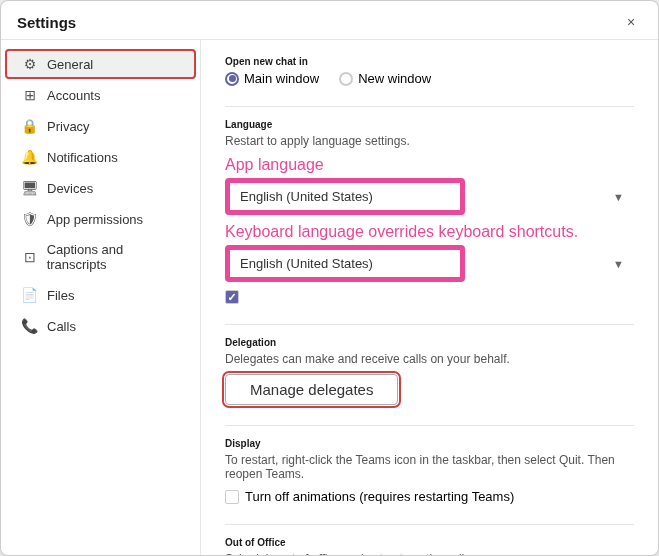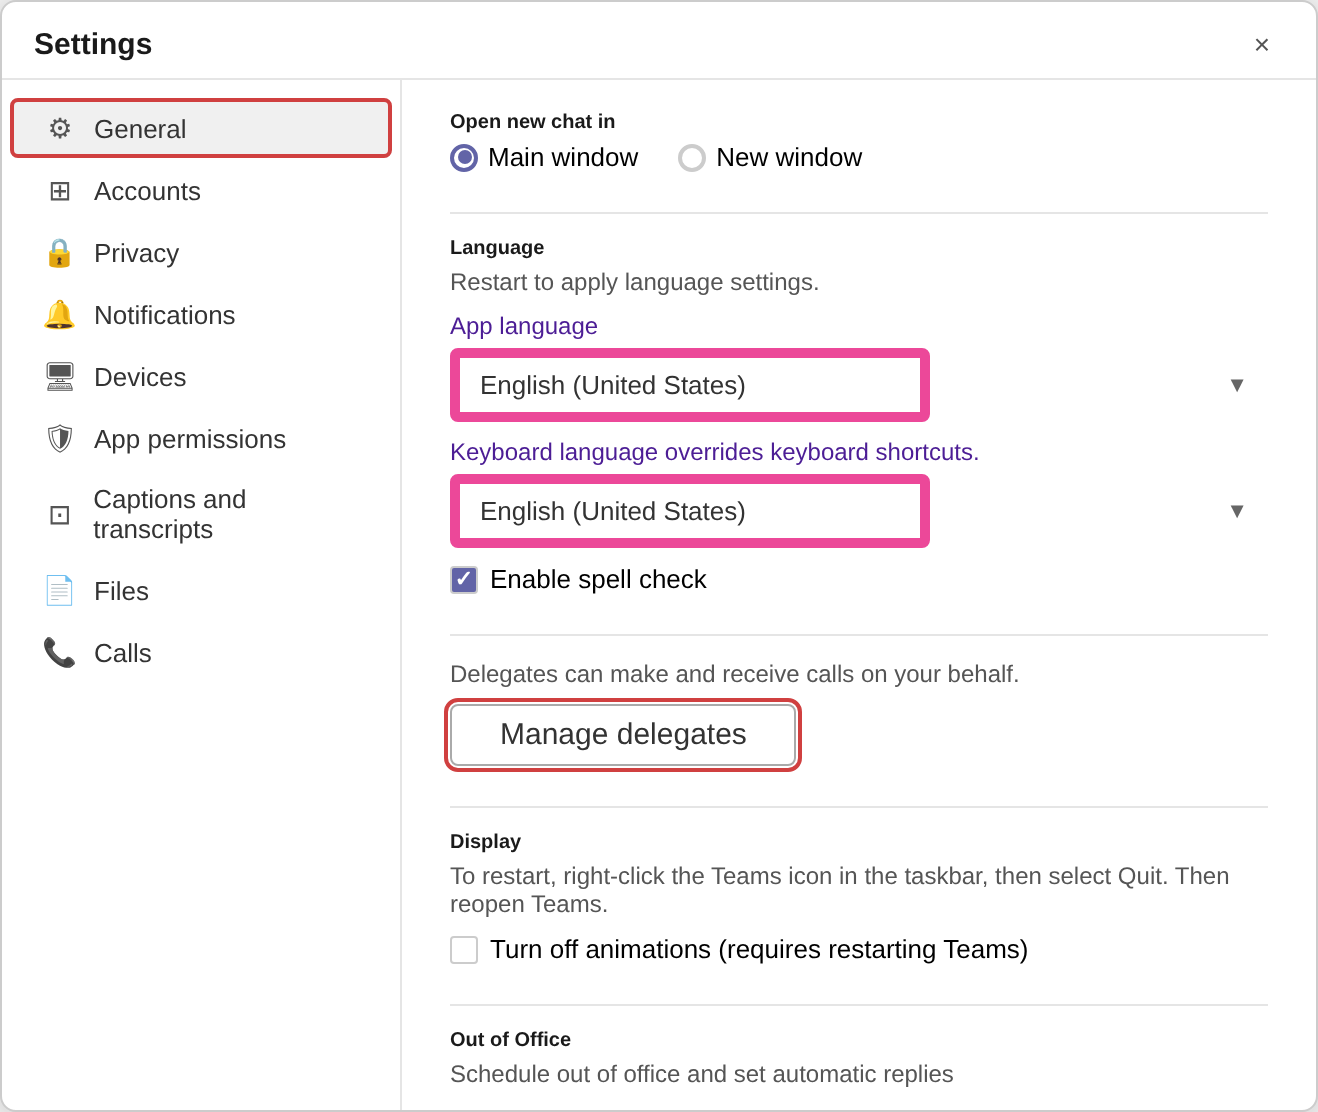--- a/index.html
+++ b/index.html
@@ -193,22 +193,22 @@
       background: #fff;
       border-radius: 4px;
       padding: 6px 24px;
       font-size: 15px;
       cursor: pointer;
       outline: 2px solid #d04040;
       outline-offset: 1px;
       color: #333;
     }
     .sub-label {
-      font-size: 12px;
-      color: #4c1d95;
+      font-size: 16px;
+      color: #ec4899;
       margin-bottom: 4px;
     }
     .divider {
       border: none;
       border-top: 1px solid #e5e5e5;
       margin: 12px 0;
     }
   </style>
 </head>
 <body>
@@ -290,27 +290,27 @@
         <div class="select-wrapper">
           <select class="select-box">
             <option>English (United States)</option>
           </select>
           <span class="select-arrow">▼</span>
         </div>
         <div class="checkbox-row">
           <div class="checkbox-box">
             <span class="check">✓</span>
           </div>
-          <span>Enable spell check</span>
         </div>
       </div>
 
       <hr class="divider">
 
       <div class="section">
+        <div class="section-title">Delegation</div>
         <div class="section-desc">Delegates can make and receive calls on your behalf.</div>
         <button class="manage-btn">Manage delegates</button>
       </div>
 
       <hr class="divider">
 
       <div class="section">
         <div class="section-title">Display</div>
         <div class="section-desc">To restart, right-click the Teams icon in the taskbar, then select Quit. Then reopen Teams.</div>
         <div class="checkbox-row">

